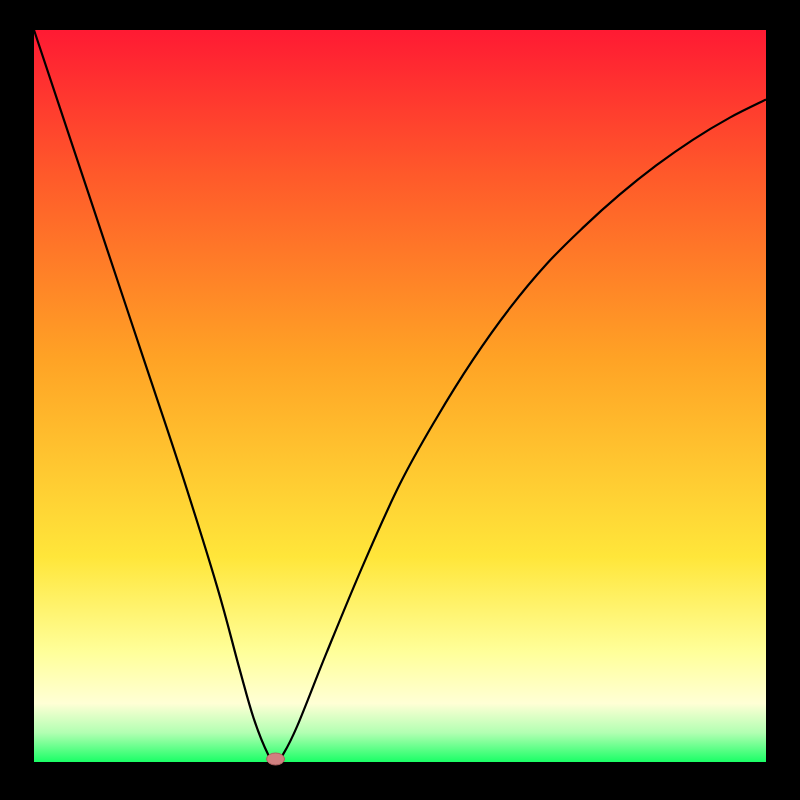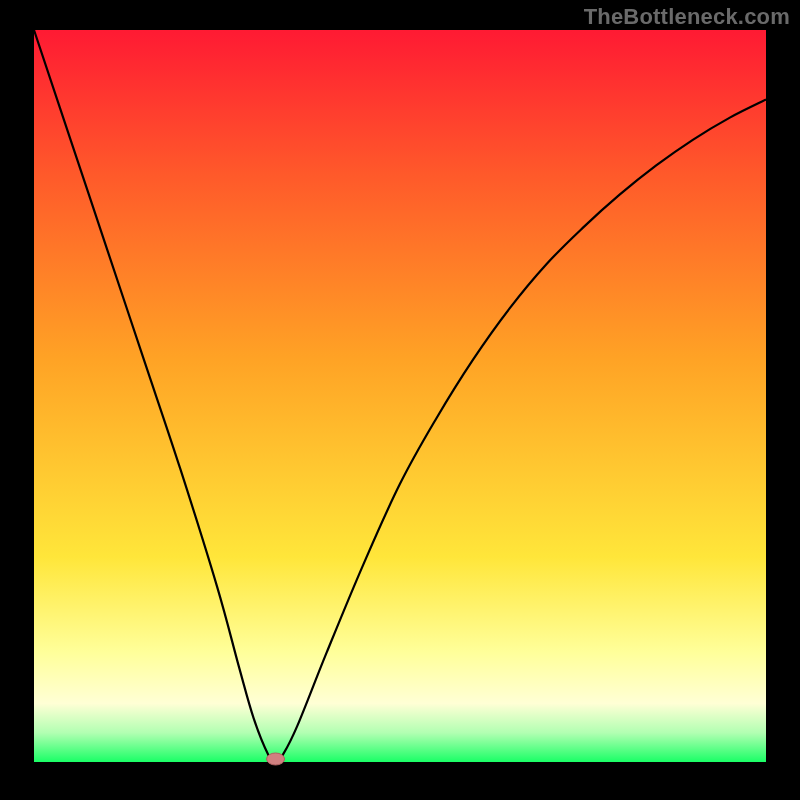--- a/index.html
+++ b/index.html
@@ -32,21 +32,20 @@
   svg.plot {
     position: absolute;
     left: 0;
     top: 0;
   }
 </style>
 </head>
 <body>
 <div class="frame">
 
-  <div class="watermark">TheBottleneck.com</div>
 
   <svg class="plot" width="800" height="800" viewBox="0 0 800 800">
     <defs>
       <linearGradient id="bg-grad" x1="0" y1="0" x2="0" y2="1">
 
       <stop offset="0.00%" stop-color="#ff1a33"></stop>
           <stop offset="20.00%" stop-color="#ff5a2a"></stop>
           <stop offset="45.00%" stop-color="#ffa325"></stop>
           <stop offset="72.00%" stop-color="#ffe63a"></stop>
           <stop offset="85.00%" stop-color="#ffff9a"></stop>

